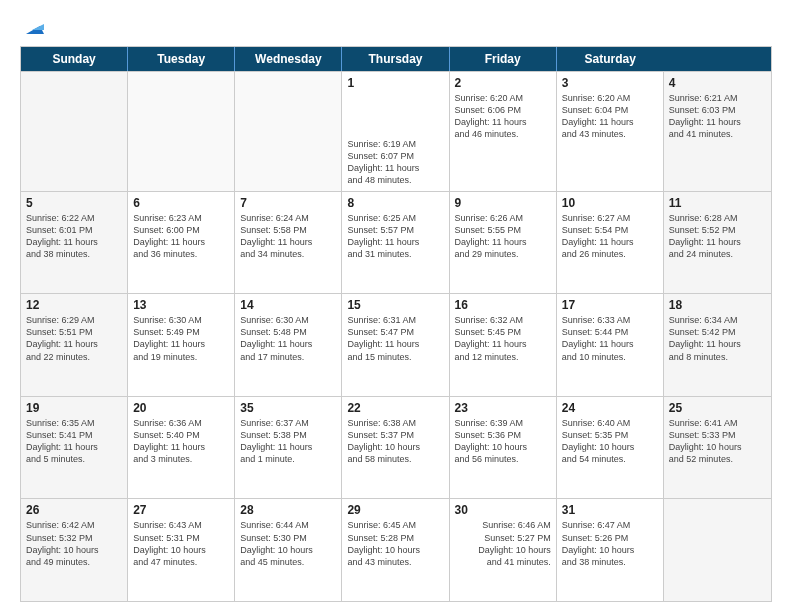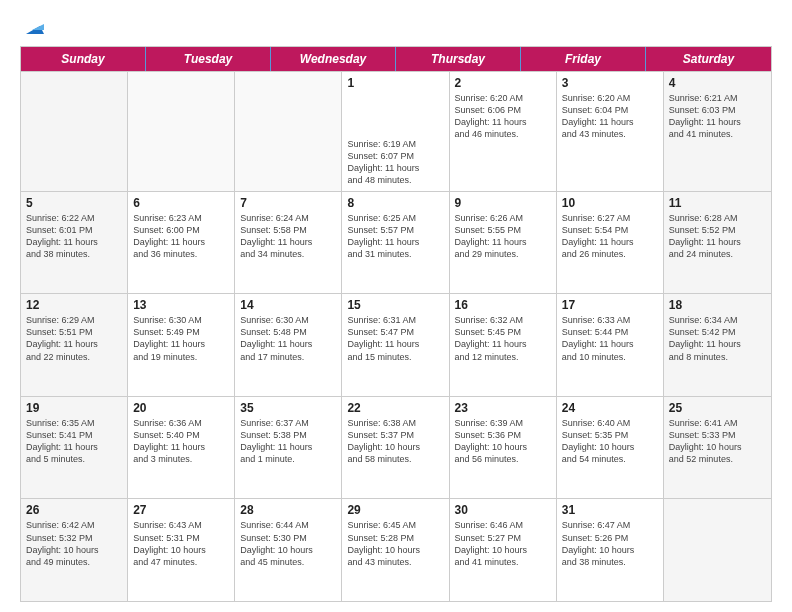--- a/index.html
+++ b/index.html
@@ -48,23 +48,22 @@
       color: #555;
     }
     .calendar {
       flex: 1;
       display: flex;
       flex-direction: column;
       border: 1px solid #ccc;
     }
     .cal-header-row {
       display: grid;
-      grid-template-columns: repeat(6, 1fr);
-      background: #be185d;
-      font-style: italic;
+      grid-template-columns: repeat(7, 1fr);
+      background: #0c4a6e;
     }
     .cal-header-cell {
       color: #fff;
       font-size: 12px;
       font-weight: bold;
       padding: 5px 4px;
       text-align: center;
       border-right: 1px solid #5599d8;
     }
     .cal-header-cell:last-child { border-right: none; }
@@ -349,21 +348,21 @@
           </div>
           <div class="cal-cell">
             <div class="day-number">29</div>
             <div class="day-info" style="white-space: pre-line;">Sunrise: 6:45 AM
 Sunset: 5:28 PM
 Daylight: 10 hours
 and 43 minutes.</div>
           </div>
           <div class="cal-cell">
             <div class="day-number">30</div>
-            <div class="day-info" style="white-space: pre-line;">Sunrise: 6:46 AM
+            <div class="day-info" style="white-space: pre-line; text-align: right;">Sunrise: 6:46 AM
 Sunset: 5:27 PM
 Daylight: 10 hours
 and 41 minutes.</div>
           </div>
           <div class="cal-cell">
             <div class="day-number">31</div>
             <div class="day-info" style="white-space: pre-line;">Sunrise: 6:47 AM
 Sunset: 5:26 PM
 Daylight: 10 hours
 and 38 minutes.</div>

